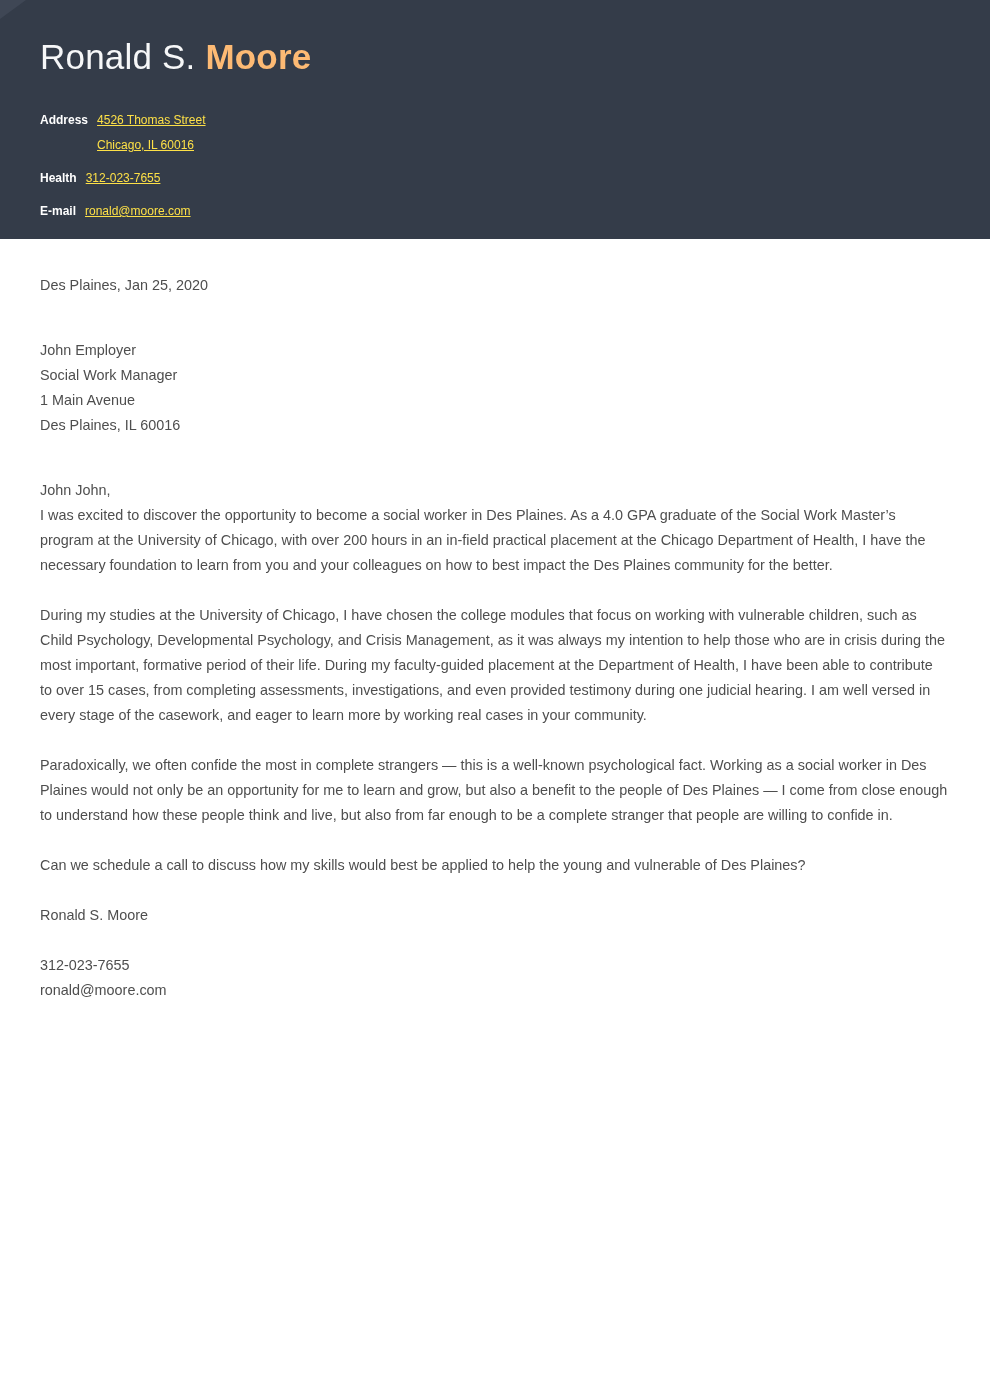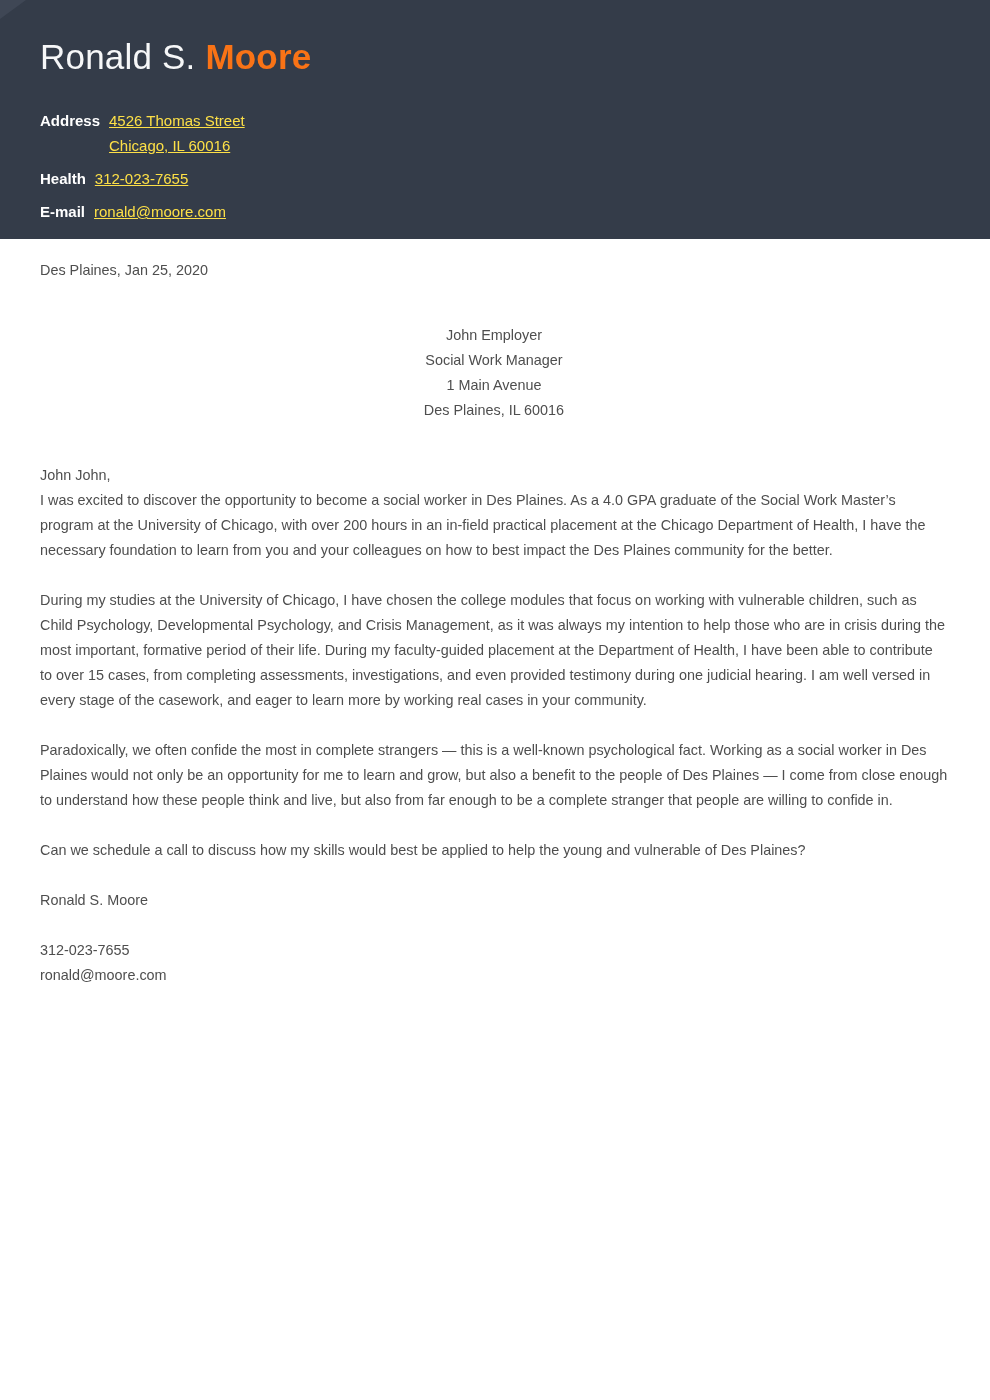--- a/index.html
+++ b/index.html
@@ -38,25 +38,25 @@
     margin: 0;
     padding-top: 36px;
     font-size: 35px;
     line-height: 42px;
     font-weight: 400;
     color: #f6f7f8;
     letter-spacing: 0.2px;
   }
   .name .name-bold {
     font-weight: 700;
-    color: #f97316;
+    color: #fdba74;
   }
   .contact {
     margin-top: 30px;
-    font-size: 15px;
+    font-size: 12px;
   }
   .contact-row {
     display: flex;
     align-items: flex-start;
     margin-bottom: 8px;
     line-height: 25px;
   }
   .contact-label {
     font-weight: 700;
     color: #ffffff;
@@ -65,34 +65,33 @@
   }
   .contact-value {
     color: #fde047;
     text-decoration: underline;
   }
   .contact-value div {
     line-height: 25px;
   }
   
   .letter {
-    padding: 19px 42px 0 40px;
+    padding: 34px 42px 0 40px;
     color: #4e4e4e;
     font-size: 14.4px;
     line-height: 25px;
   }
   .letter p, .letter .block {
     margin: 0 0 25px 0;
   }
   .date-line {
     margin: 0 0 40px 0 !important;
   }
   .recipient-block {
     margin: 0 0 40px 0 !important;
-    text-align: center;
   }
   .recipient-block div,
   .closing-block div,
   .signature-contact div {
     line-height: 25px;
   }
 </style>
 </head>
 <body>
 

